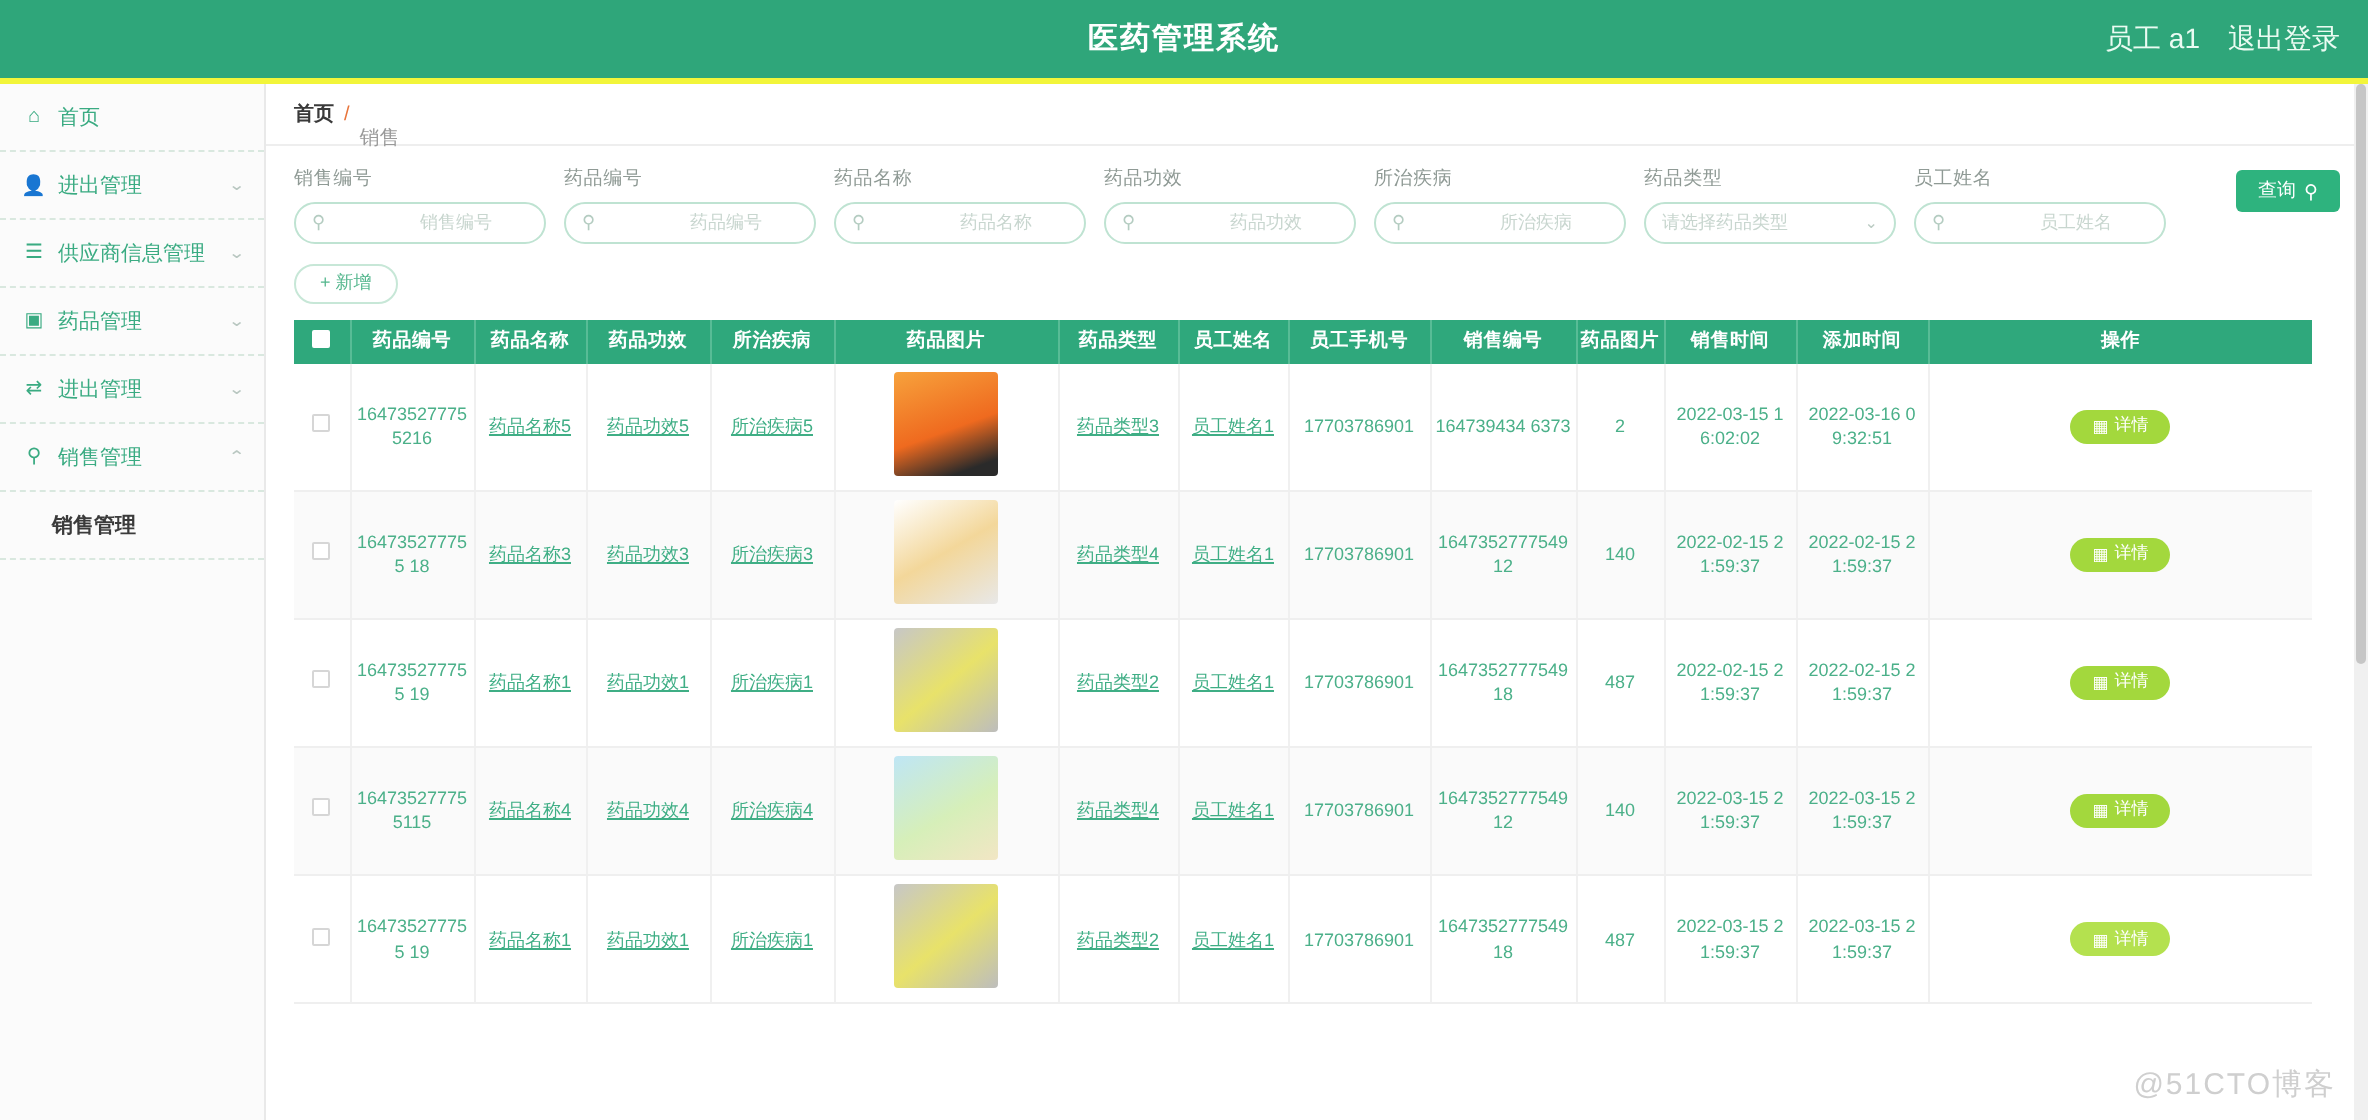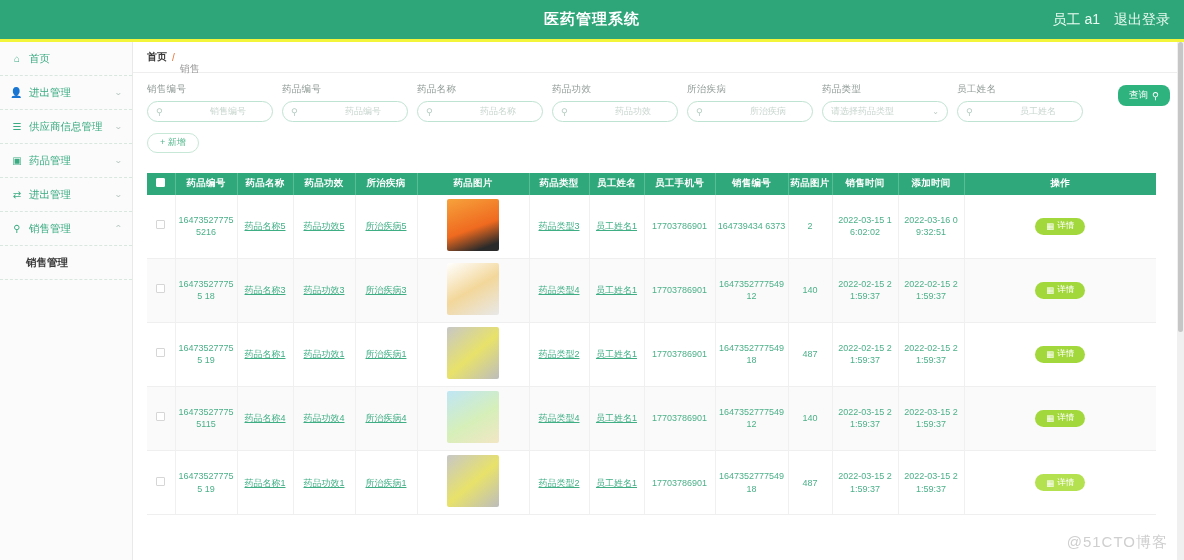--- a/index.html
+++ b/index.html
@@ -80,26 +80,26 @@
   }
   .filter-input .fi-icon { font-size: 9px; color: #b4ccc1; }
   .filter-input .fi-ph {
     flex: 1; text-align: right; font-size: 9px; color: #c8d6cf;
     padding-right: 18px;
   }
   .filter-input.select .fi-ph { padding-right: 4px; text-align: left; }
   .filter-input .fi-caret { font-size: 8px; color: #bcccc4; margin-left: 3px; }
   .search-btn {
     position: absolute; right: 14px; top: 12px;
-    background: #2eb37e; color: #fff; border: none; border-radius: 8px;
+    background: #2eb37e; color: #fff; border: none; border-radius: 3px;
     height: 21px; padding: 0 11px; font-size: 9.5px; cursor: pointer;
     display: flex; align-items: center; gap: 4px;
     font-family: "Liberation Sans", sans-serif;
   }
-  .add-row { padding: 9px 14px 20px 14px; }
+  .add-row { padding: 9px 14px 8px 14px; }
   .add-btn {
     border: 1px solid #c7e7d7; background: #fff; color: #55b78e;
     border-radius: 12px; height: 20px; padding: 0 12px; font-size: 9px;
     cursor: pointer; font-family: "Liberation Sans", sans-serif;
   }
 
   
   .table-wrap { padding: 0 14px; }
   table.data { width: 1009px; border-collapse: collapse; table-layout: fixed; }
   table.data thead th {

